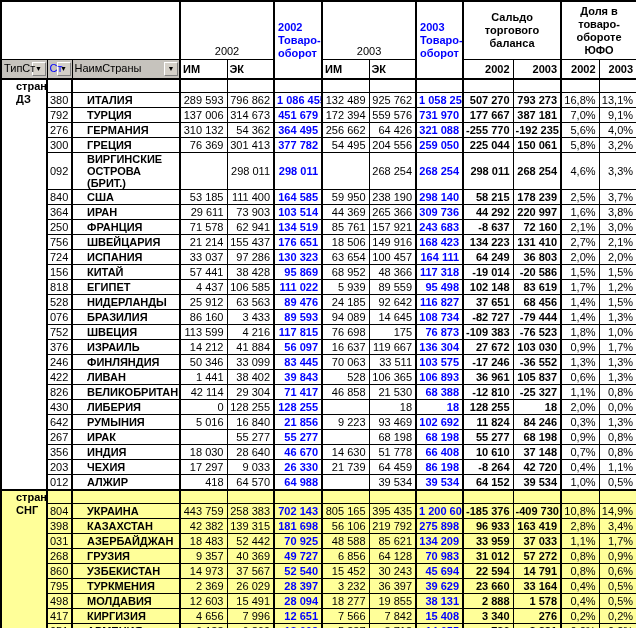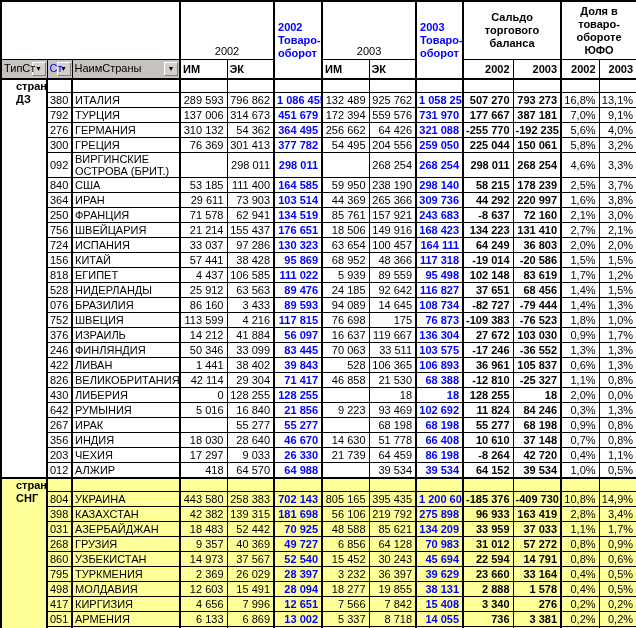--- a/index.html
+++ b/index.html
@@ -10,21 +10,21 @@
   }
   html,body{margin:0;padding:0;background:#fff;}
   body{font-family:"Liberation Sans",sans-serif;font-size:11px;color:#000;width:636px;}
   table{border-collapse:collapse;table-layout:fixed;width:636px;border:2px solid var(--grid-line);}
   td{border:1px solid var(--grid-line);padding:0 2px;height:14px;overflow:hidden;
      white-space:nowrap;vertical-align:middle;line-height:13px;}
   
   .brM{border-right-width:2px;}
   .num{text-align:right;padding-right:3px;}
   .code{text-align:left;padding-left:2px;}
-  .name{font-weight:normal;white-space:normal;line-height:12px;padding-left:2px;}
+  .name{font-weight:bold;white-space:normal;line-height:12px;padding-left:14px;}
   .to{border-left-width:2px;border-right-width:2px;color:var(--accent-blue);font-weight:bold;}
   .saldo{font-weight:bold;}
   tr.cis td{background:var(--cis-background);}
   tr.sec-top td{border-top-width:2px;}
   tr.spacer td{height:12px;}
   .section-label{font-weight:bold;vertical-align:top;white-space:normal;line-height:13px;padding-left:14px;}
   
   .hdr-blank{border-right-width:2px;}
   .hdr-year{vertical-align:bottom;text-align:center;padding-bottom:1px;font-weight:normal;}
   .hdr-to{color:var(--accent-blue);font-weight:bold;white-space:pre-line;vertical-align:middle;
@@ -474,21 +474,21 @@
         <td class="num"></td>
         <td class="num to"></td>
         <td class="num saldo"></td>
         <td class="num saldo brM"></td>
         <td class="num"></td>
         <td class="num"></td>
       </tr>
       <tr class="cis">
         <td class="code brM">804</td>
         <td class="name brM">УКРАИНА</td>
-        <td class="num">443 580</td>
+        <td class="num">443 759</td>
         <td class="num">258 383</td>
         <td class="num to">702 143</td>
         <td class="num">805 165</td>
         <td class="num">395 435</td>
         <td class="num to">1 200 600</td>
         <td class="num saldo">-185 376</td>
         <td class="num saldo brM">-409 730</td>
         <td class="num">10,8%</td>
         <td class="num">14,9%</td>
       </tr>

